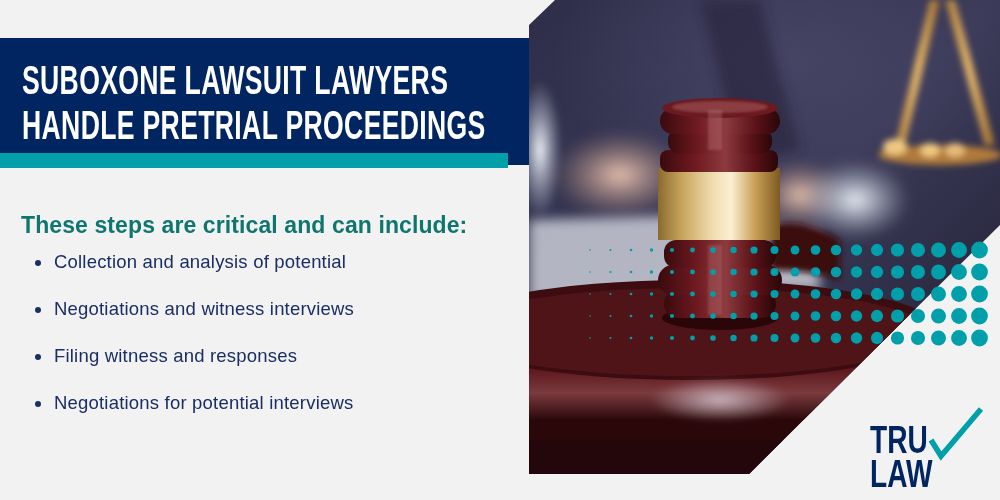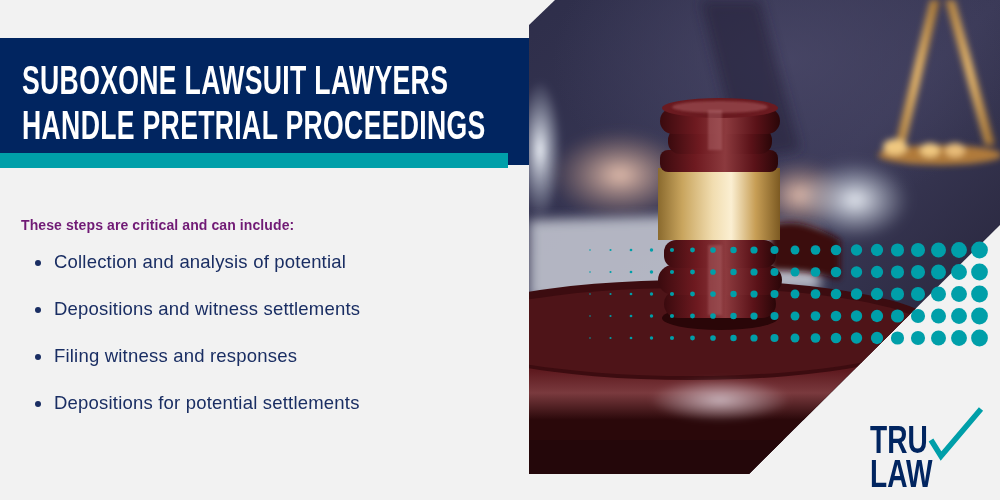--- a/index.html
+++ b/index.html
@@ -30,24 +30,24 @@
     }
     .title-line { display: block; }
     .title-accent {
       position: absolute; left: 0; top: 153px; width: 508px; height: 15px;
       background: #009FA9;
     }
 
     
     .content { position: absolute; left: 21px; top: 213px; width: 480px; }
     .content-heading {
-      color: #701a75;
+      color: #0f766e;
       font-family: "Liberation Sans", sans-serif;
       font-weight: bold;
-      font-size: 14px;
+      font-size: 23px;
       line-height: 24px;
       white-space: nowrap;
       letter-spacing: 0.1px;
     }
     .steps-list { list-style: none; margin-top: 13px; }
     .steps-list li {
       position: relative;
       height: 47px;
       padding-left: 33px;
       color: #1A2E63;
@@ -316,29 +316,29 @@
 
   <div class="content">
     <div class="content-heading">These steps are critical and can include:</div>
     <ul class="steps-list">
       <li>
         <span class="bullet"></span>
         <span>Collection and analysis of potential</span>
       </li>
       <li>
         <span class="bullet"></span>
-        <span>Depositions and witness settlements</span>
+        <span>Negotiations and witness interviews</span>
       </li>
       <li>
         <span class="bullet"></span>
         <span>Filing witness and responses</span>
       </li>
       <li>
         <span class="bullet"></span>
-        <span>Depositions for potential settlements</span>
+        <span>Negotiations for potential interviews</span>
       </li>
     </ul>
   </div>
 
   <div class="logo">
     <div class="logo-text">
       <span class="logo-line logo-line-1">TRU</span>
       <span class="logo-line">LAW</span>
     </div>
     <svg class="logo-check" viewBox="0 0 115 95" width="115" height="95" xmlns="http://www.w3.org/2000/svg">

